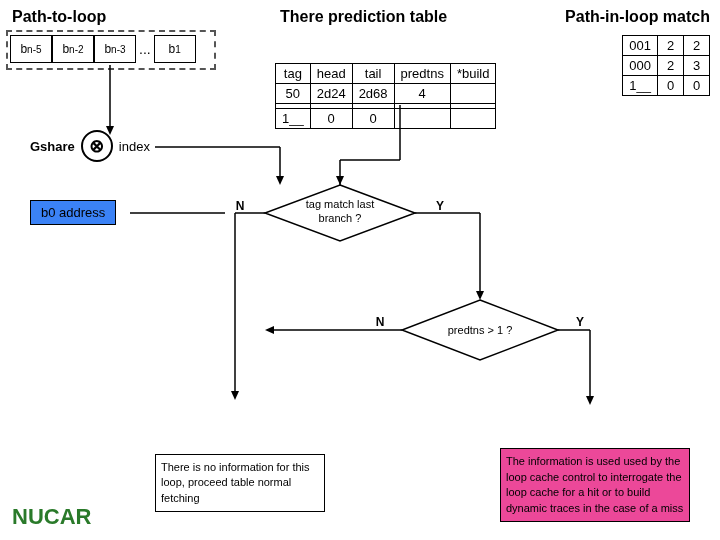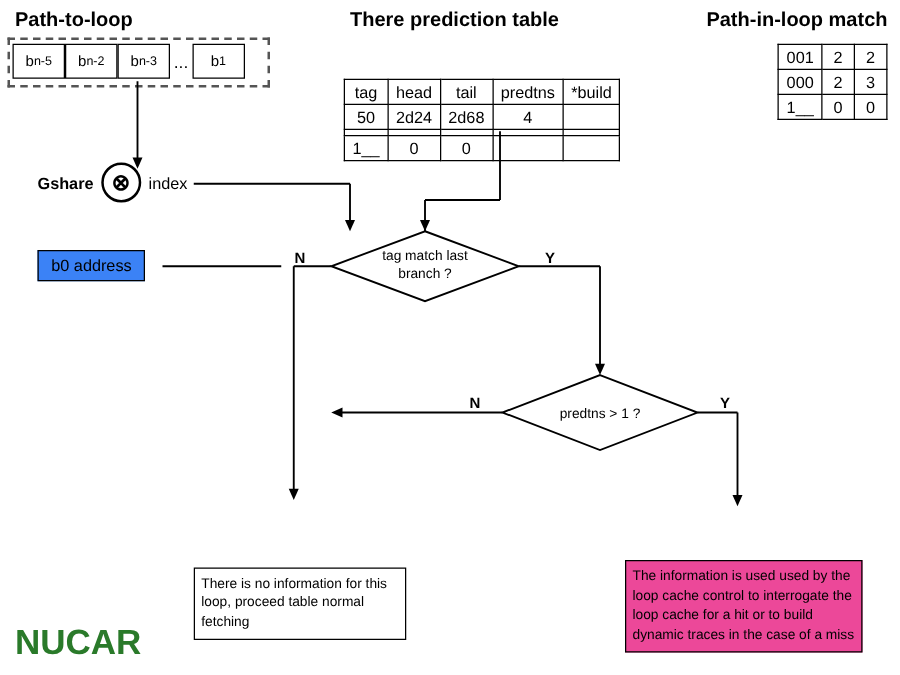--- a/index.html
+++ b/index.html
@@ -170,21 +170,21 @@
       font-size: 11px;
       line-height: 1.4;
       background: #ec4899;
     }
 
     
     .nucar-logo {
       position: absolute;
       bottom: 10px;
       left: 12px;
-      font-size: 28px;
+      font-size: 22px;
       font-weight: bold;
       color: #2a7a2a;
     }
   </style>
 </head>
 <body>
 
 <div class="title-path-to-loop">Path-to-loop</div>
 <div class="title-loop-pred">There prediction table</div>
 <div class="title-path-in-loop">Path-in-loop match</div>

